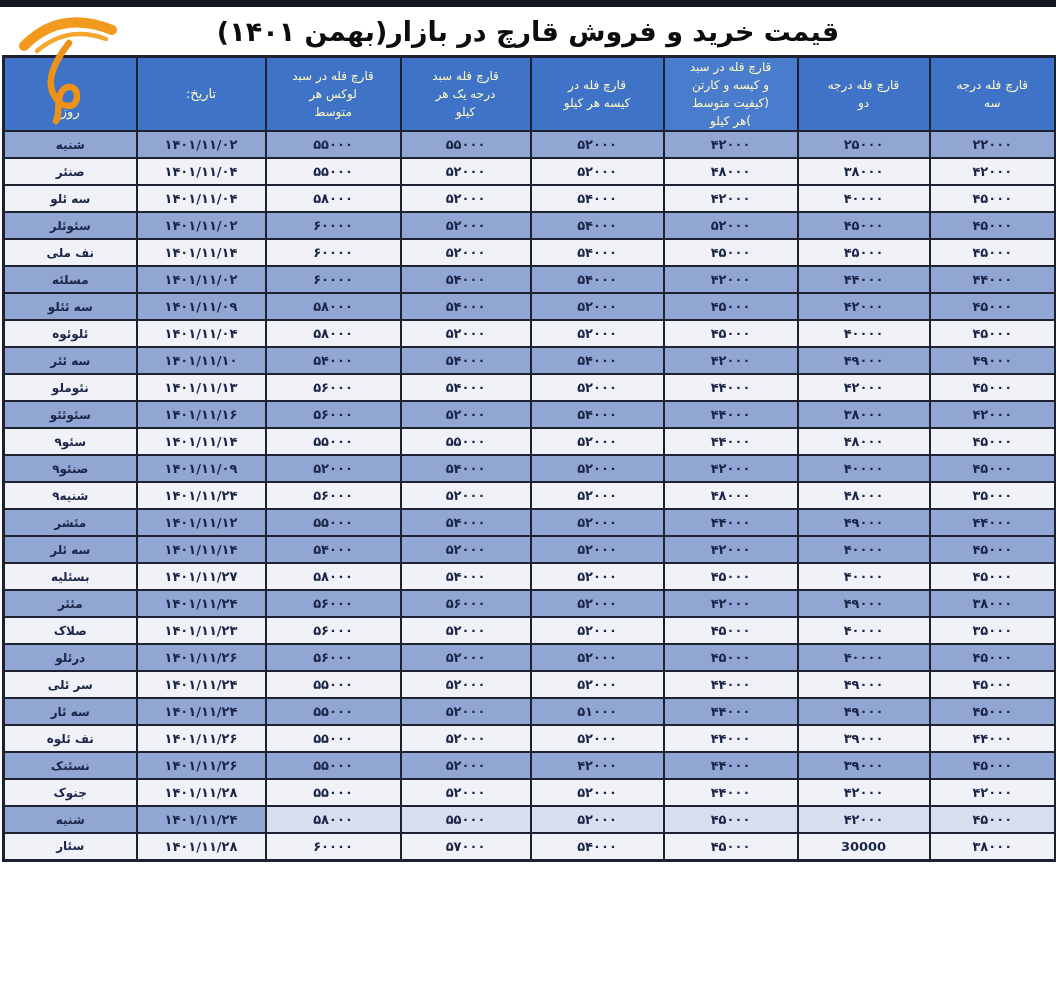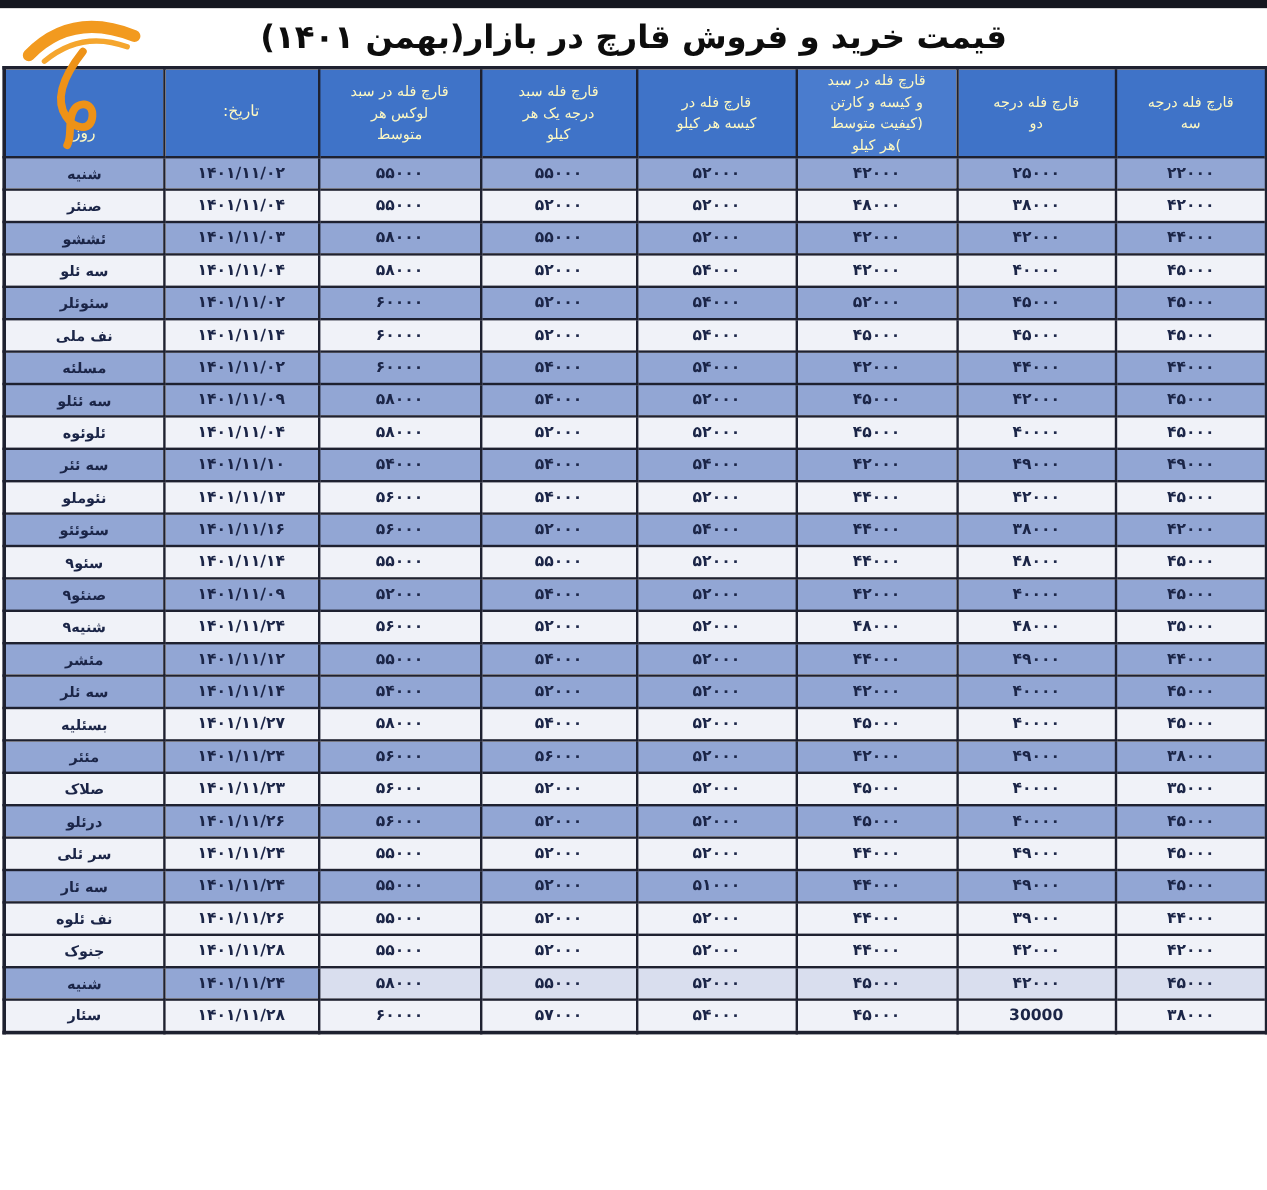--- a/index.html
+++ b/index.html
@@ -105,30 +105,20 @@
       <tr class="light">
         <td class="day">صنئر</td>
         <td class="date">۱۴۰۱/۱۱/۰۴</td>
         <td class="val">۵۵۰۰۰</td>
         <td class="val">۵۲۰۰۰</td>
         <td class="val">۵۲۰۰۰</td>
         <td class="val">۴۸۰۰۰</td>
         <td class="val">۳۸۰۰۰</td>
         <td class="val">۴۲۰۰۰</td>
       </tr>
-      <tr class="blue">
-        <td class="day">ئششو</td>
-        <td class="date">۱۴۰۱/۱۱/۰۳</td>
-        <td class="val">۵۸۰۰۰</td>
-        <td class="val">۵۵۰۰۰</td>
-        <td class="val">۵۲۰۰۰</td>
-        <td class="val">۴۲۰۰۰</td>
-        <td class="val">۴۲۰۰۰</td>
-        <td class="val">۴۴۰۰۰</td>
-      </tr>
       <tr class="light">
         <td class="day">سه ئلو</td>
         <td class="date">۱۴۰۱/۱۱/۰۴</td>
         <td class="val">۵۸۰۰۰</td>
         <td class="val">۵۲۰۰۰</td>
         <td class="val">۵۴۰۰۰</td>
         <td class="val">۴۲۰۰۰</td>
         <td class="val">۴۰۰۰۰</td>
         <td class="val">۴۵۰۰۰</td>
       </tr>
@@ -324,20 +314,30 @@
       </tr>
       <tr class="light">
         <td class="day">نف ئلوه</td>
         <td class="date">۱۴۰۱/۱۱/۲۶</td>
         <td class="val">۵۵۰۰۰</td>
         <td class="val">۵۲۰۰۰</td>
         <td class="val">۵۲۰۰۰</td>
         <td class="val">۴۴۰۰۰</td>
         <td class="val">۳۹۰۰۰</td>
         <td class="val">۴۴۰۰۰</td>
+      </tr>
+      <tr class="blue">
+        <td class="day">نسئنک</td>
+        <td class="date">۱۴۰۱/۱۱/۲۶</td>
+        <td class="val">۵۵۰۰۰</td>
+        <td class="val">۵۲۰۰۰</td>
+        <td class="val">۴۲۰۰۰</td>
+        <td class="val">۴۴۰۰۰</td>
+        <td class="val">۳۹۰۰۰</td>
+        <td class="val">۴۵۰۰۰</td>
       </tr>
       <tr class="light">
         <td class="day">جنوک</td>
         <td class="date">۱۴۰۱/۱۱/۲۸</td>
         <td class="val">۵۵۰۰۰</td>
         <td class="val">۵۲۰۰۰</td>
         <td class="val">۵۲۰۰۰</td>
         <td class="val">۴۴۰۰۰</td>
         <td class="val">۴۲۰۰۰</td>
         <td class="val">۴۲۰۰۰</td>

